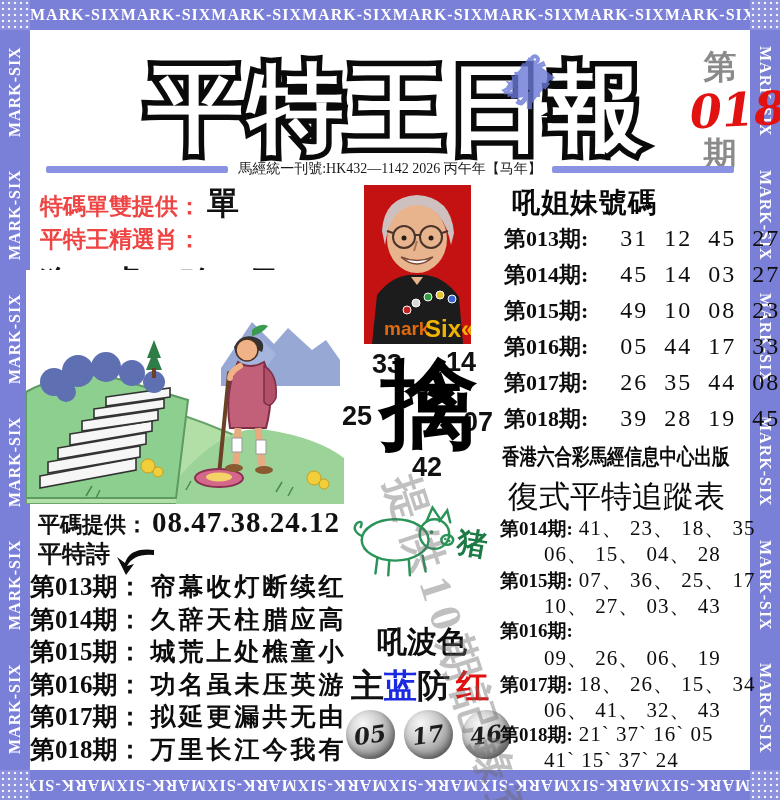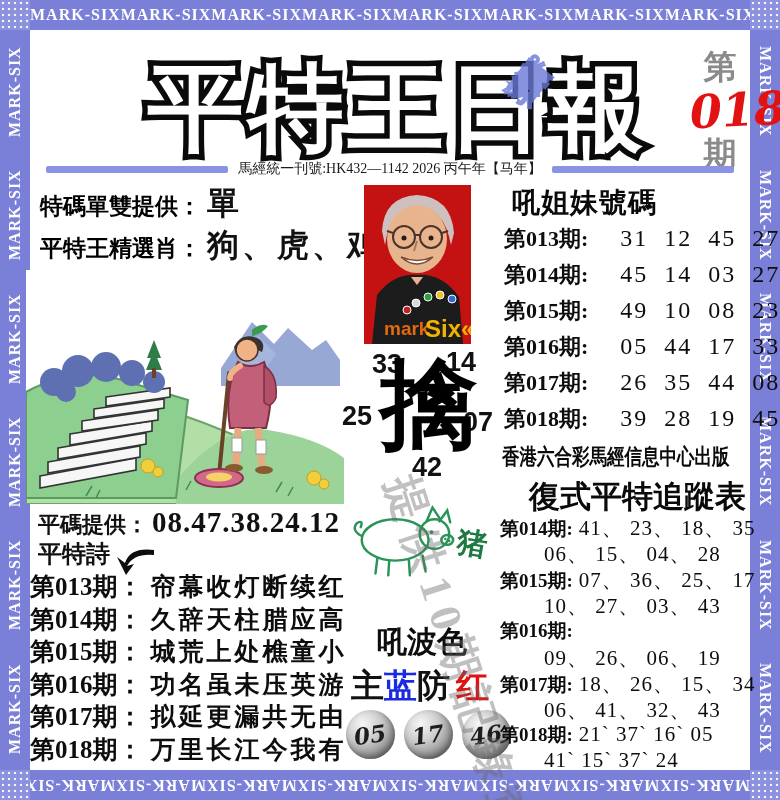--- a/index.html
+++ b/index.html
@@ -40,24 +40,24 @@
       transform:rotate(38deg);transform-origin:top left;z-index:5;pointer-events:none;
       font-size:34px;font-weight:bold;letter-spacing:6px;color:transparent;
       -webkit-text-stroke:1.5px #6a79d6;opacity:.8;}
   .divider{left:46px;top:160px;width:688px;display:flex;align-items:center;gap:10px;}
   .divider .bar{flex:1;height:7px;background:#8a92e4;border-radius:2px;}
   .divider .txt{font-size:14px;color:#1a1a1a;white-space:nowrap;
       font-family:"Liberation Serif",serif;}
 
   
   .tipline{display:flex;align-items:baseline;gap:6px;white-space:nowrap;}
-  .tip-label{font-size:23px;font-weight:bold;color:#000000;}
+  .tip-label{font-size:23px;font-weight:bold;color:#ef4444;}
   .tip-value{font-family:"Liberation Serif","DejaVu Serif",serif;font-size:32px;
       font-weight:bold;color:#111;letter-spacing:3px;}
-  .tip1{left:40px;top:182px;} .tip2{left:40px;top:224px;}
+  .tip1{left:40px;top:182px;} .tip2{left:40px;top:224px;flex-direction:column;}
   .illus{left:26px;top:270px;width:318px;height:234px;}
   .pingma{left:38px;top:506px;display:flex;align-items:baseline;gap:4px;white-space:nowrap;}
   .pingma .lab{font-size:22px;font-weight:bold;color:#111;}
   .pingma .val{font-family:"Liberation Serif",serif;font-size:29px;font-weight:bold;
       letter-spacing:1px;color:#111;}
   .poemlabel{left:38px;top:538px;display:flex;align-items:flex-start;gap:4px;}
   .poemlabel .lab{font-size:24px;font-weight:bold;color:#111;}
   .poems{left:30px;top:570px;}
   .poem-row{display:flex;gap:8px;height:32.5px;align-items:baseline;white-space:nowrap;
       font-family:"Liberation Serif","DejaVu Serif",serif;font-weight:bold;color:#0d0d0d;}
@@ -88,22 +88,22 @@
   .sister-title{left:512px;top:184px;width:232px;text-align:left;font-size:28px;
       font-weight:bold;font-family:"Liberation Serif",serif;color:#0a0a0a;letter-spacing:1px;}
   .sister-rows{left:504px;top:224px;}
   .sister-row{display:flex;gap:12px;height:36px;align-items:baseline;white-space:nowrap;
       font-family:"Liberation Serif","DejaVu Serif",serif;color:#0d0d0d;}
   .sister-issue{font-size:22px;font-weight:bold;}
   .sister-nums{font-size:24px;white-space:pre;letter-spacing:2px;margin-left:20px;}
   .publisher{left:502px;top:441px;width:252px;font-size:17.5px;font-weight:bold;
       font-family:"Liberation Serif",serif;color:#0a0a0a;transform:scaleY(1.25);
       transform-origin:top left;white-space:nowrap;}
-  .track-title{left:508px;top:476px;width:238px;text-align:right;font-size:31px;
-      font-weight:bold;font-family:"Liberation Serif",serif;color:#0a0a0a;}
+  .track-title{left:508px;top:476px;width:238px;text-align:left;font-size:31px;
+      font-weight:normal;font-family:"Liberation Serif",serif;color:#0a0a0a;}
   .track-rows{left:500px;top:514px;}
   .track-entry{height:52px;}
   .track-l1{display:flex;gap:6px;align-items:baseline;height:26px;white-space:nowrap;
       font-family:"Liberation Serif",serif;color:#0d0d0d;}
   .track-issue{font-size:19px;font-weight:bold;}
   .track-nums{font-size:21px;white-space:pre;letter-spacing:1px;}
   .track-l2{margin-left:44px;height:26px;font-size:21px;white-space:pre;letter-spacing:1px;
       font-family:"Liberation Serif",serif;color:#0d0d0d;}
 
   .wm-gray{left:428px;top:468px;width:430px;transform:rotate(72deg);

